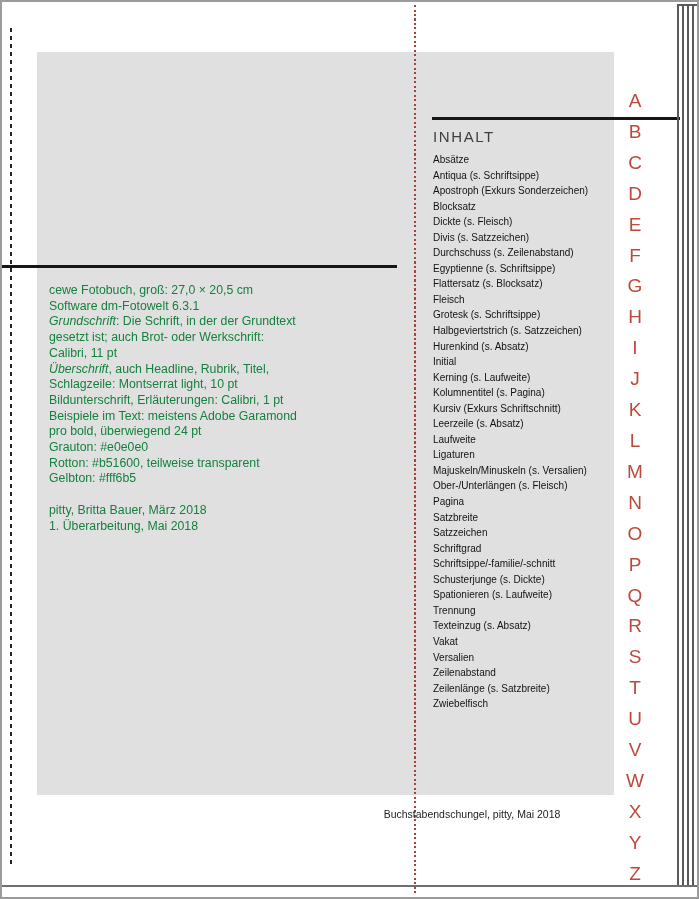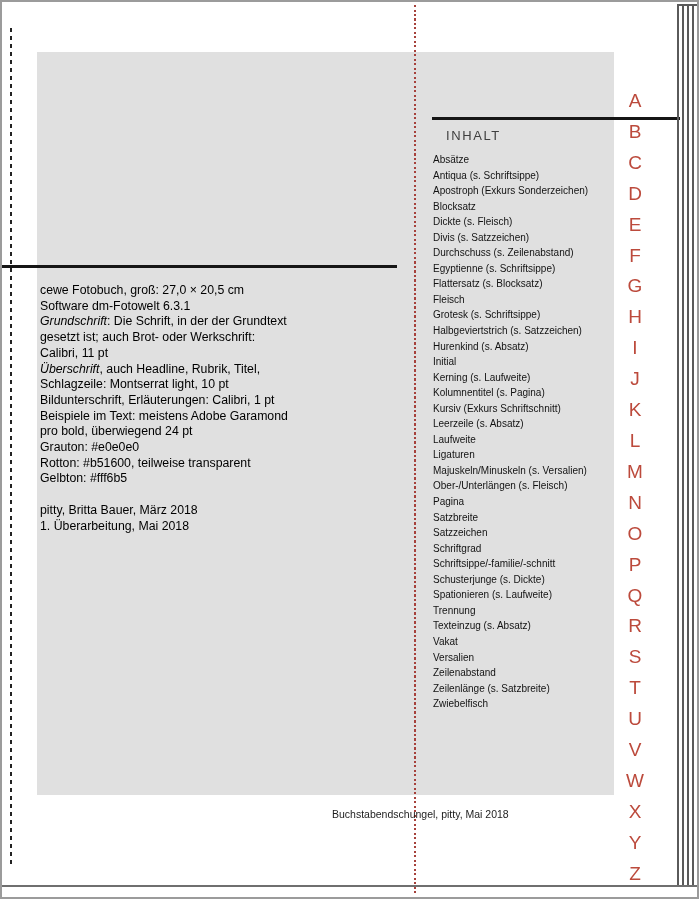--- a/index.html
+++ b/index.html
@@ -21,33 +21,33 @@
   
   .dashed-vline{position:absolute;left:8px;top:26px;width:2px;height:836px;
     background:repeating-linear-gradient(180deg,#222 0 4px,transparent 4px 8px);}
   
   .red-vline{position:absolute;left:412px;top:3px;width:2px;height:890px;
     background:repeating-linear-gradient(180deg,var(--red-line) 0 2px,transparent 2px 4.5px);}
   
   .rule-left{position:absolute;left:-2px;top:263px;width:397px;height:3px;background:var(--rule-black);}
   .rule-inhalt{position:absolute;left:430px;top:115px;width:248px;height:3px;background:var(--rule-black);}
   
-  .colophon{position:absolute;left:38px;top:281px;width:335px;font-size:12.3px;line-height:15.7px;color:#000000;}
+  .colophon{position:absolute;left:47px;top:281px;width:335px;font-size:12.3px;line-height:15.7px;color:#15803d;}
   .col-line{min-height:15.7px;white-space:nowrap;}
   .col-line i{font-style:italic;}
   
-  .inhalt-title{position:absolute;left:431px;top:126px;font-size:13px;letter-spacing:1.6px;color:#3f3f3f;margin-left:13px;}
+  .inhalt-title{position:absolute;left:431px;top:126px;font-size:15px;letter-spacing:1.6px;color:#3f3f3f;}
   .inhalt-list{position:absolute;left:431px;top:150px;width:185px;font-size:10px;line-height:15.55px;color:#121212;}
   .inhalt-item{white-space:nowrap;}
   
   .alphabet{position:absolute;left:615px;top:84px;width:36px;text-align:center;
     font-size:19px;line-height:30.92px;font-weight:300;color:var(--alpha-red);}
   .alphabet .letter{height:30.92px;}
   
-  .caption{position:absolute;left:330px;top:806px;width:280px;text-align:left;font-size:10.5px;color:#1d1d1d;}
+  .caption{position:absolute;left:330px;top:806px;width:280px;text-align:center;font-size:10.5px;color:#1d1d1d;}
   
   .page-stack{position:absolute;left:675px;top:2px;width:19px;height:883px;
     background:repeating-linear-gradient(90deg,var(--edge-gray) 0 1.6px,transparent 1.6px 5px);}
   .stack-top{position:absolute;left:675px;top:2px;width:20px;height:2px;background:var(--edge-gray);}
   .bottom-edge{position:absolute;left:-2px;top:883px;width:699px;height:2px;background:#6f6f6f;}
 </style>
 </head>
 <body>
 
 <div class="canvas">

